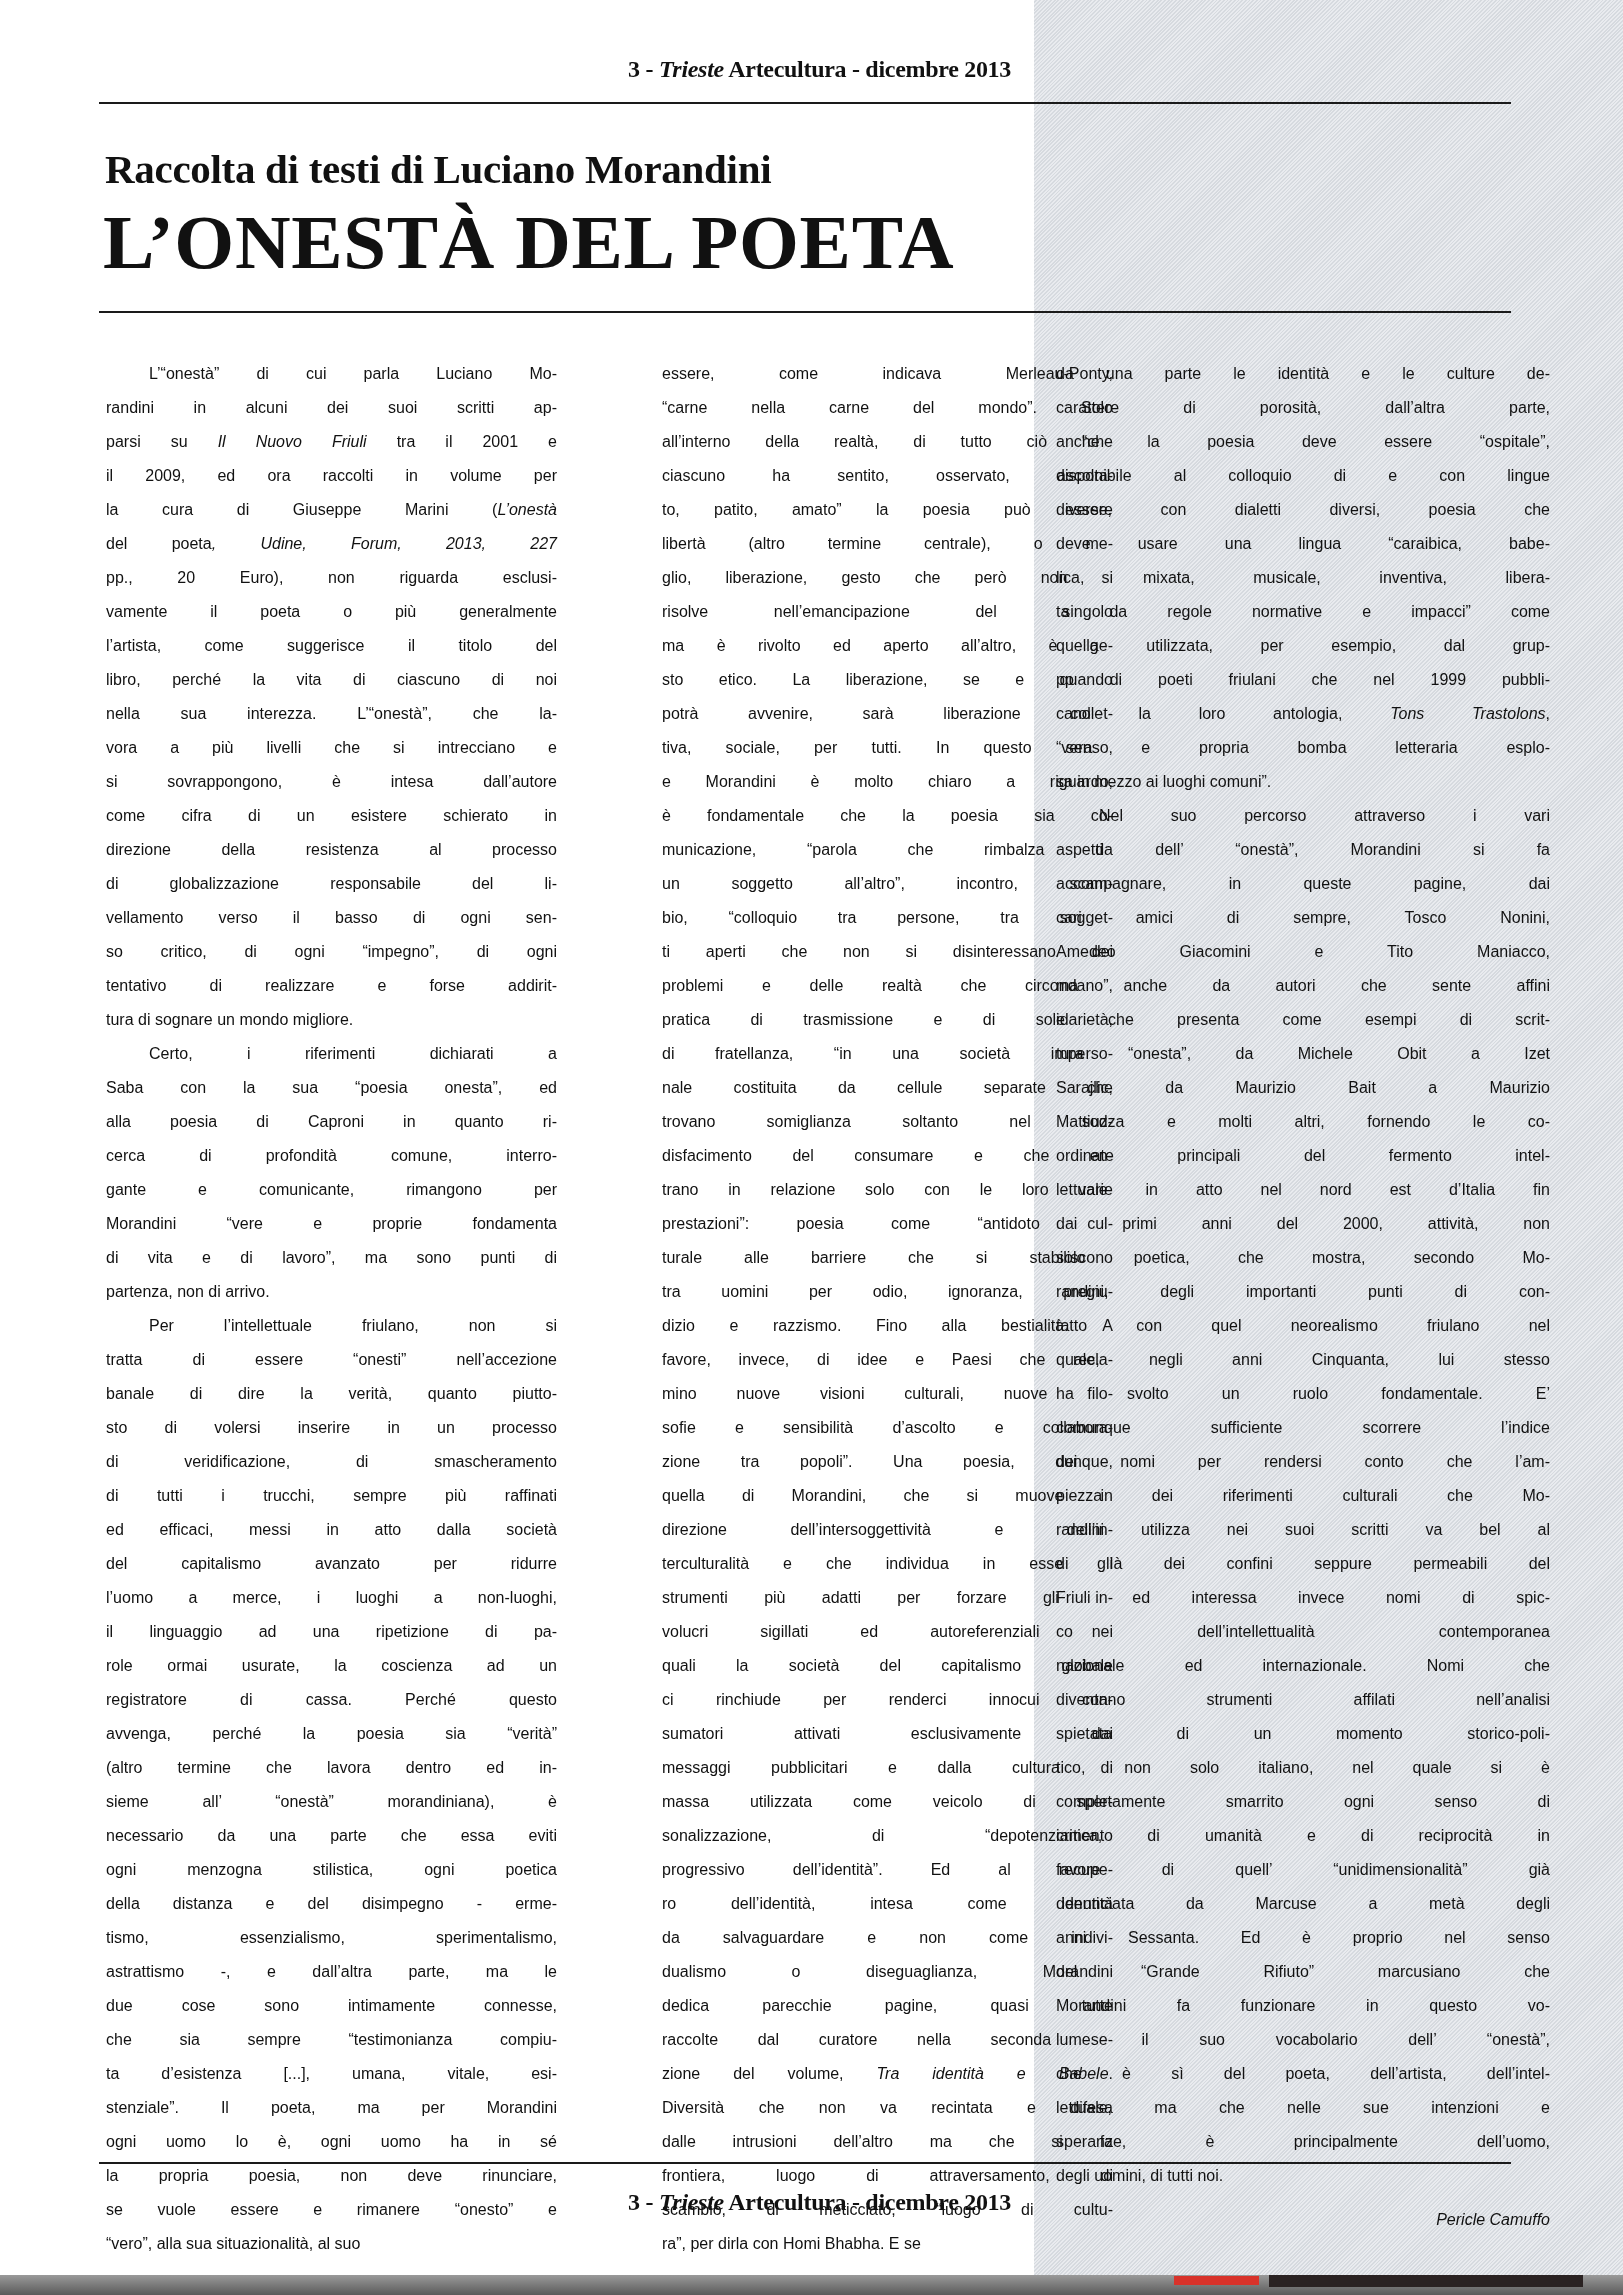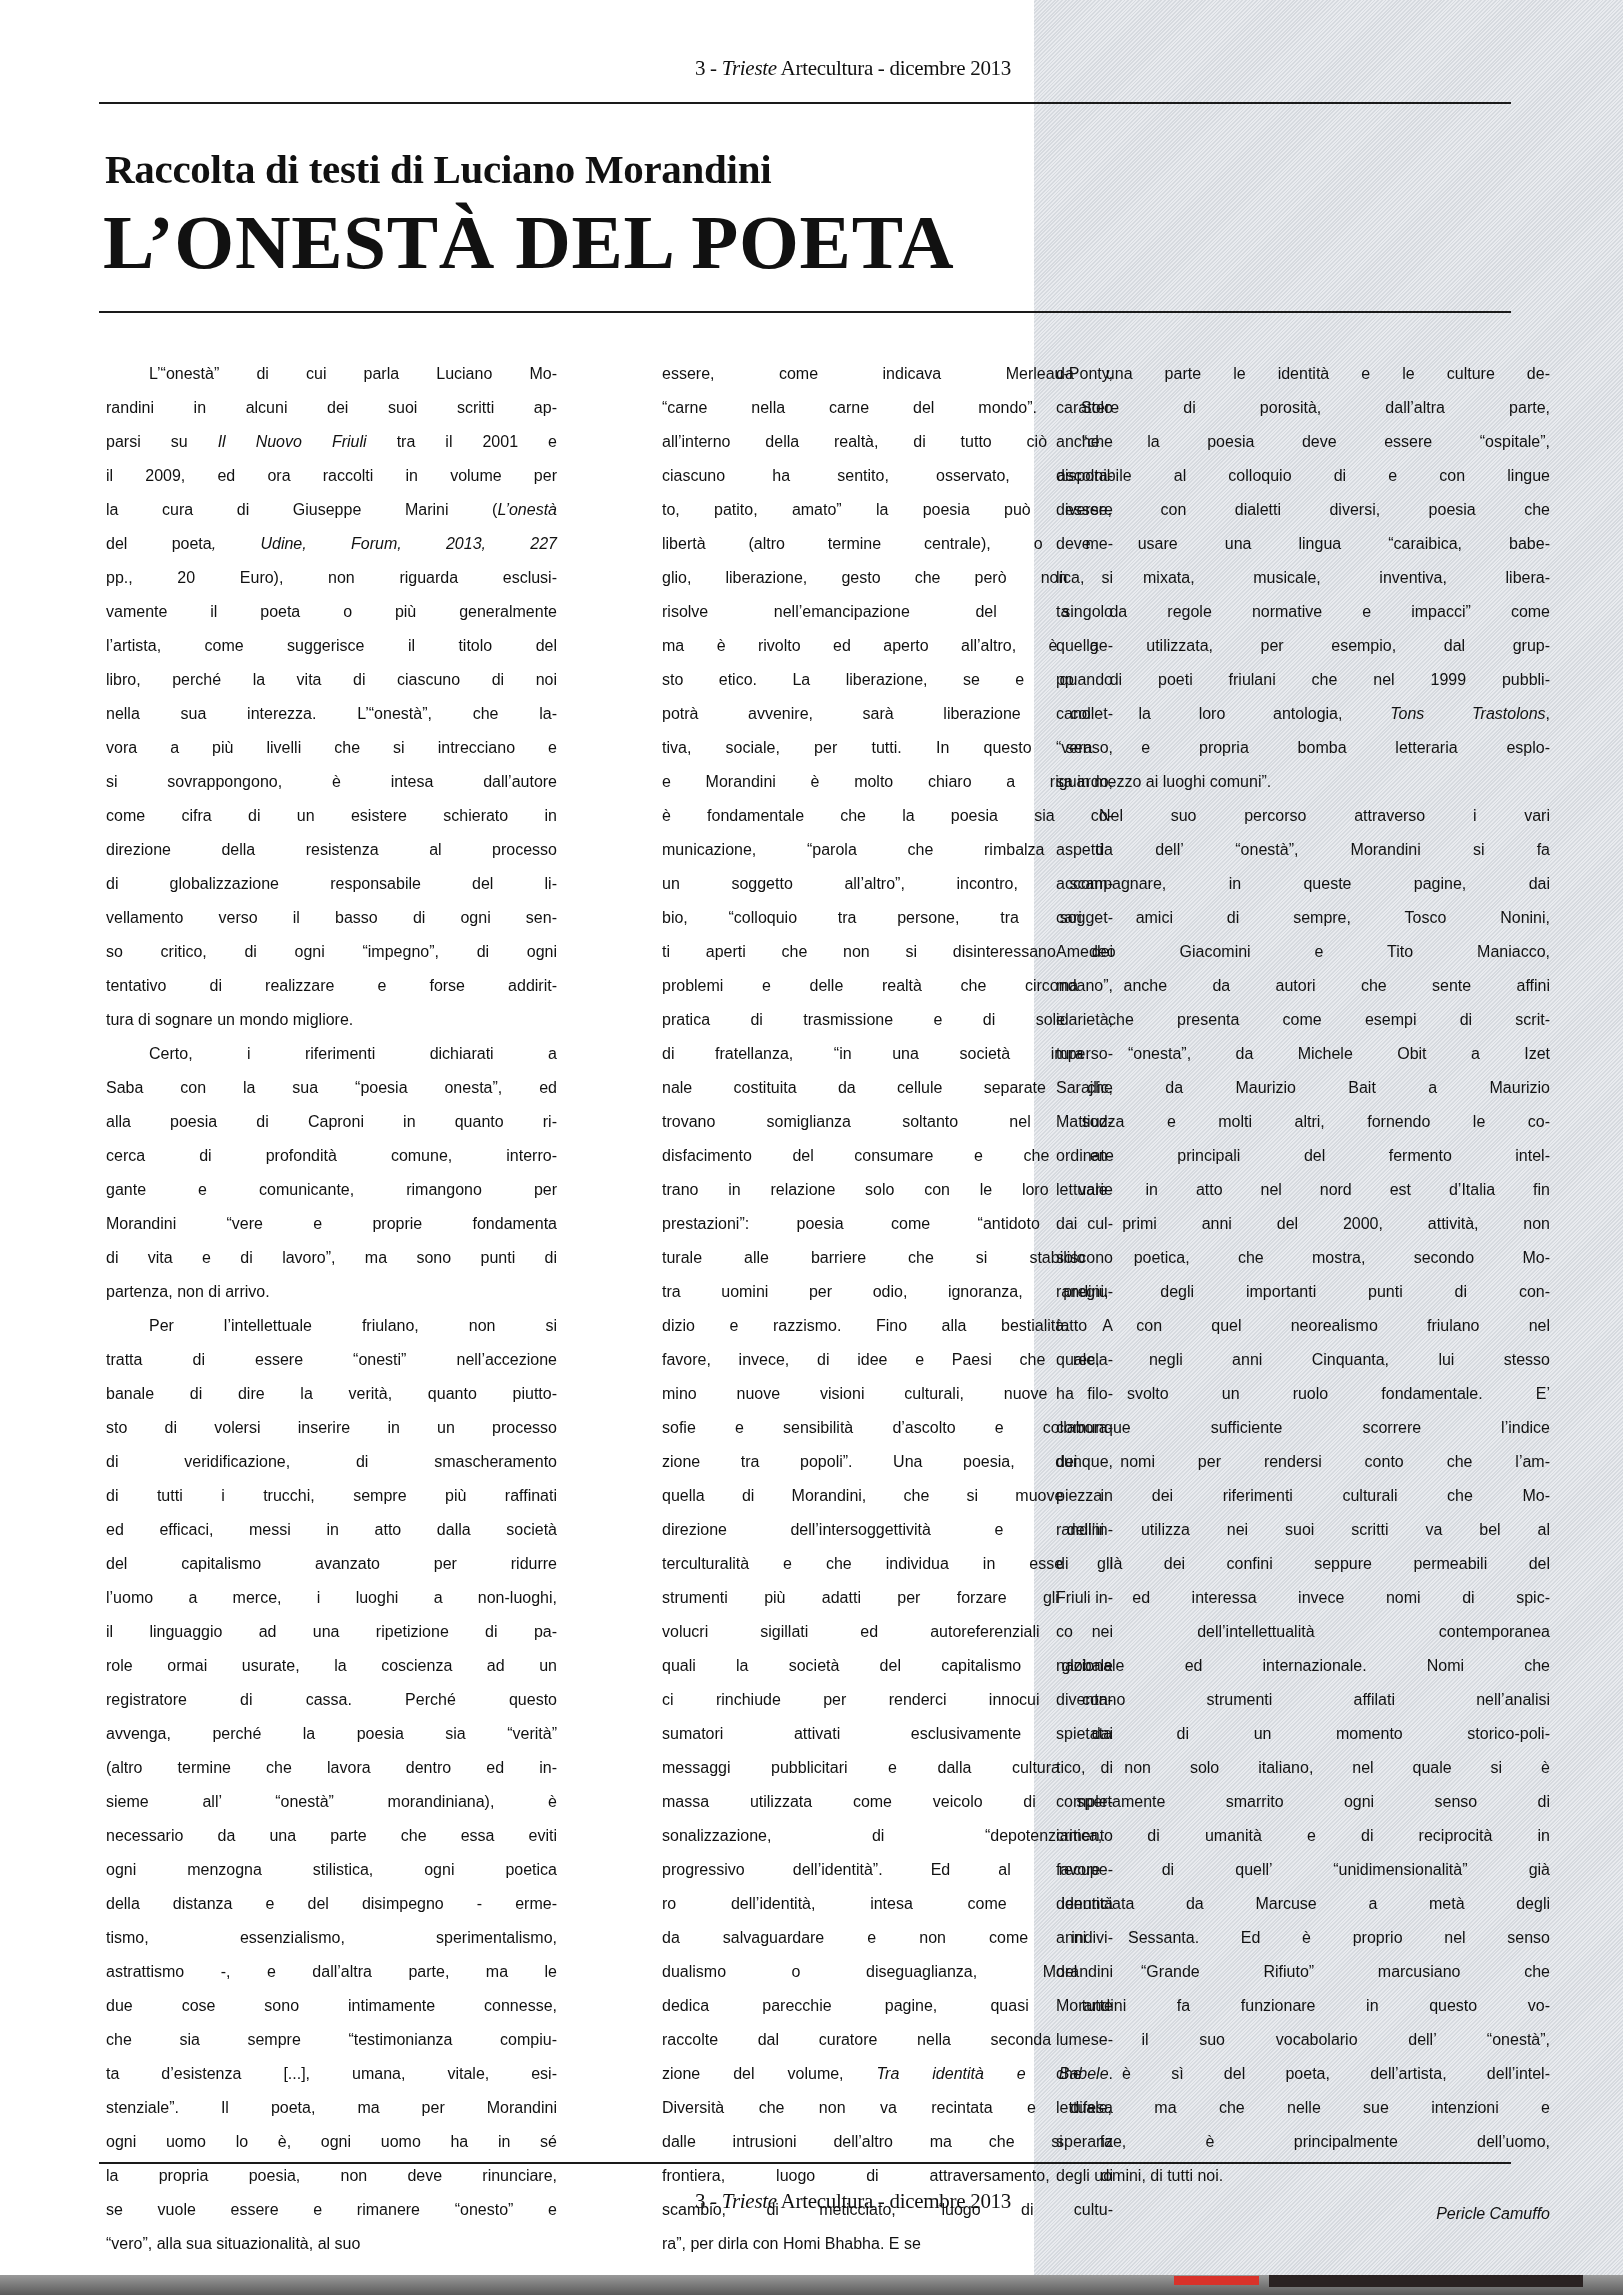--- a/index.html
+++ b/index.html
@@ -15,23 +15,23 @@
       background-image: repeating-linear-gradient(135deg, rgba(255,255,255,0.35) 0px, rgba(255,255,255,0.35) 1.3px, rgba(0,0,0,0.03) 1.3px, rgba(0,0,0,0.03) 2.6px);
     }
     .bottom-strip {
       position: absolute; left: 0; top: 2275px; width: 1623px; height: 20px;
       background: linear-gradient(to bottom, #9a9a9a, #5a5a5a);
     }
     .bottom-strip .red { position: absolute; left: 1174px; top: 1.3px; width: 85px; height: 9.2px; background: #d8322a; }
     .bottom-strip .dark { position: absolute; left: 1269px; top: 0; width: 314px; height: 11.8px; background: #2a2222; }
 
     .running-head {
-      position: absolute; right: 612px; font-weight: normal;
+      position: absolute; right: 612px; font-weight: bold;
       font-family: "Liberation Serif", "DejaVu Serif", serif;
-      font-size: 21px; letter-spacing: -0.3px; white-space: nowrap;
+      font-size: 24px; letter-spacing: -0.3px; white-space: nowrap;
     }
     .running-head .italic { font-style: italic; }
     .header-line { top: 56px; }
     .footer-line { top: 2189px; }
 
     .rule { position: absolute; left: 99px; width: 1412px; height: 2px; background: #1a1a1a; }
     .rule-top { top: 102px; }
     .rule-mid { top: 311px; }
     .rule-bottom { top: 2162px; }
 
@@ -52,21 +52,21 @@
       font-family: Liberation Sans, sans-serif; font-size: 16px; line-height: 34px;
       text-align: justify; hyphens: manual;
     }
     .col-1 { left: 106px; }
     .col-2 { left: 618px; margin-left: 44px; }
     .col-3 { left: 1056px; width: 494px; }
     .column .line { display: block; text-align: justify; text-align-last: justify; white-space: nowrap; }
     .column .line.last { text-align-last: left; }
     .column em { font-style: italic; }
     .signature {
-      display: block; text-align: right; font-style: italic; margin-top: 4px; border-radius: 14px;
+      display: block; text-align: right; font-style: italic; margin-top: 10px; border-radius: 14px;
     }
   </style>
 </head>
 <body>
 
 <div class="gray-panel"></div>
 <div class="bottom-strip">
   <span class="red"></span>
   <span class="dark"></span>
 </div>

